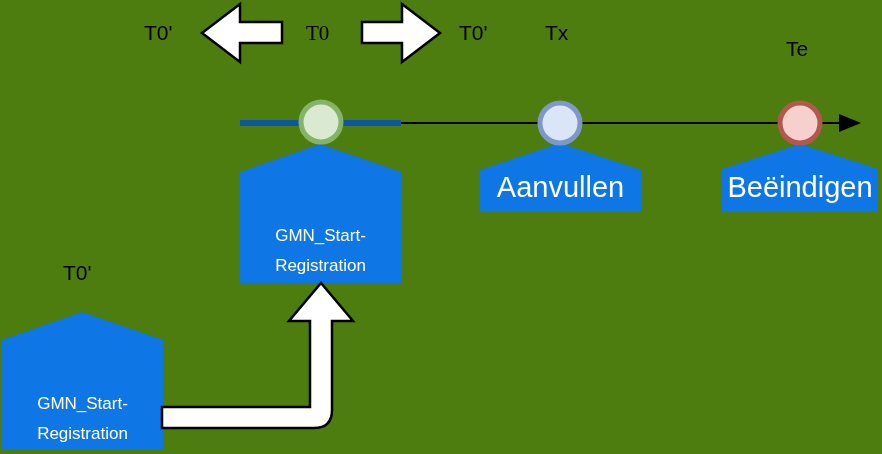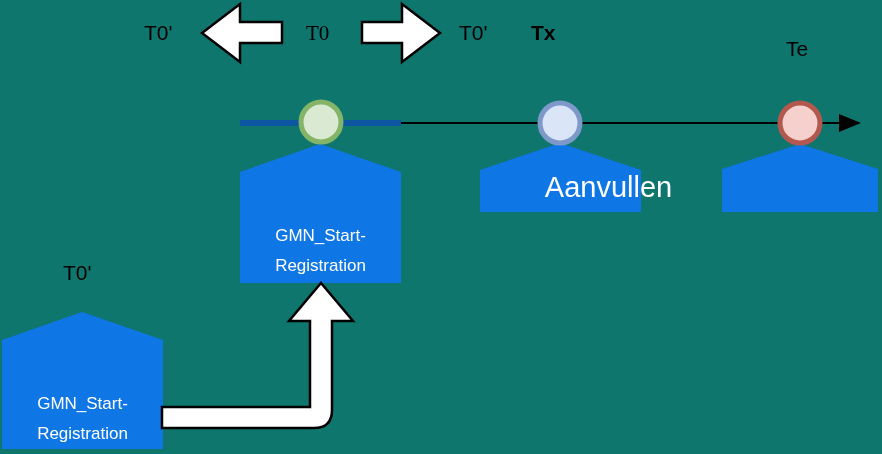--- a/index.html
+++ b/index.html
@@ -4,21 +4,21 @@
 <style>
   html, body {
     margin: 0;
     padding: 0;
     background: #ffffff;
   }
   .stage {
     position: relative;
     width: 882px;
     height: 454px;
-    background: #0f766e;
+    background: #4d7c0f;
     overflow: hidden;
     font-family: "Liberation Sans", sans-serif;
   }
   .stage svg {
     position: absolute;
     left: 0;
     top: 0;
   }
   .time-label {
     position: absolute;
@@ -33,21 +33,20 @@
     text-align: center;
   }
   .shape-label.small {
     font-size: 17px;
     line-height: 30px;
   }
   .shape-label.big {
     font-size: 29px;
     line-height: 36px;
     white-space: nowrap;
-    padding-left: 48px;
   }
 </style>
 </head>
 <body>
 
 <div class="stage">
 
   <svg width="882" height="454" viewBox="0 0 882 454">
 
     <path d="M202,33 L240,4 L240,22 L282,22 L282,43 L240,43 L240,62 Z" stroke-width="2.5" stroke-linejoin="miter" fill="#FFFFFF" stroke="#000000"></path>
@@ -65,22 +64,23 @@
     <path d="M162,407 L310,407 L310,321 L289,321 L321,283 L353,321 L332,321 L332,410 Q332,428 314,428 L162,428 Z" stroke-width="2.5" stroke-linejoin="miter" fill="#FFFFFF" stroke="#000000"></path>
 
     <circle cx="321" cy="122" r="20" stroke-width="5" fill="#DAEAD2" stroke="#84B467"></circle>
     <circle cx="560" cy="123" r="20" stroke-width="5" fill="#DAE5F8" stroke="#7E99C9"></circle>
     <circle cx="800" cy="123" r="20" stroke-width="5" fill="#F6D0CC" stroke="#B2584F"></circle>
   </svg>
 
   <div class="time-label" style="left:144px; top:20px;">T0'</div>
   <div class="time-label" style="left:306px; top:20px;font-family:Liberation Serif, serif;">T0</div>
   <div class="time-label" style="left:459px; top:20px;">T0'</div>
-  <div class="time-label" style="left:531px; top:20px;font-weight:bold;">Tx</div>
+  <div class="time-label" style="left:545px; top:20px;">Tx</div>
   <div class="time-label" style="left:786px; top:36px;">Te</div>
 
   <div class="time-label" style="left:63px; top:260px;">T0'</div>
 
   <div class="shape-label small" style="left:240px; top:221px; width:161px;">GMN_Start-Registration</div>
   <div class="shape-label big" style="left:480px; top:169px; width:161px;">Aanvullen</div>
+  <div class="shape-label big" style="left:722px; top:169px; width:156px;">Beëindigen</div>
   <div class="shape-label small" style="left:2px; top:389px; width:161px;">GMN_Start-Registration</div>
 
 </div>
 
 </body></html>

